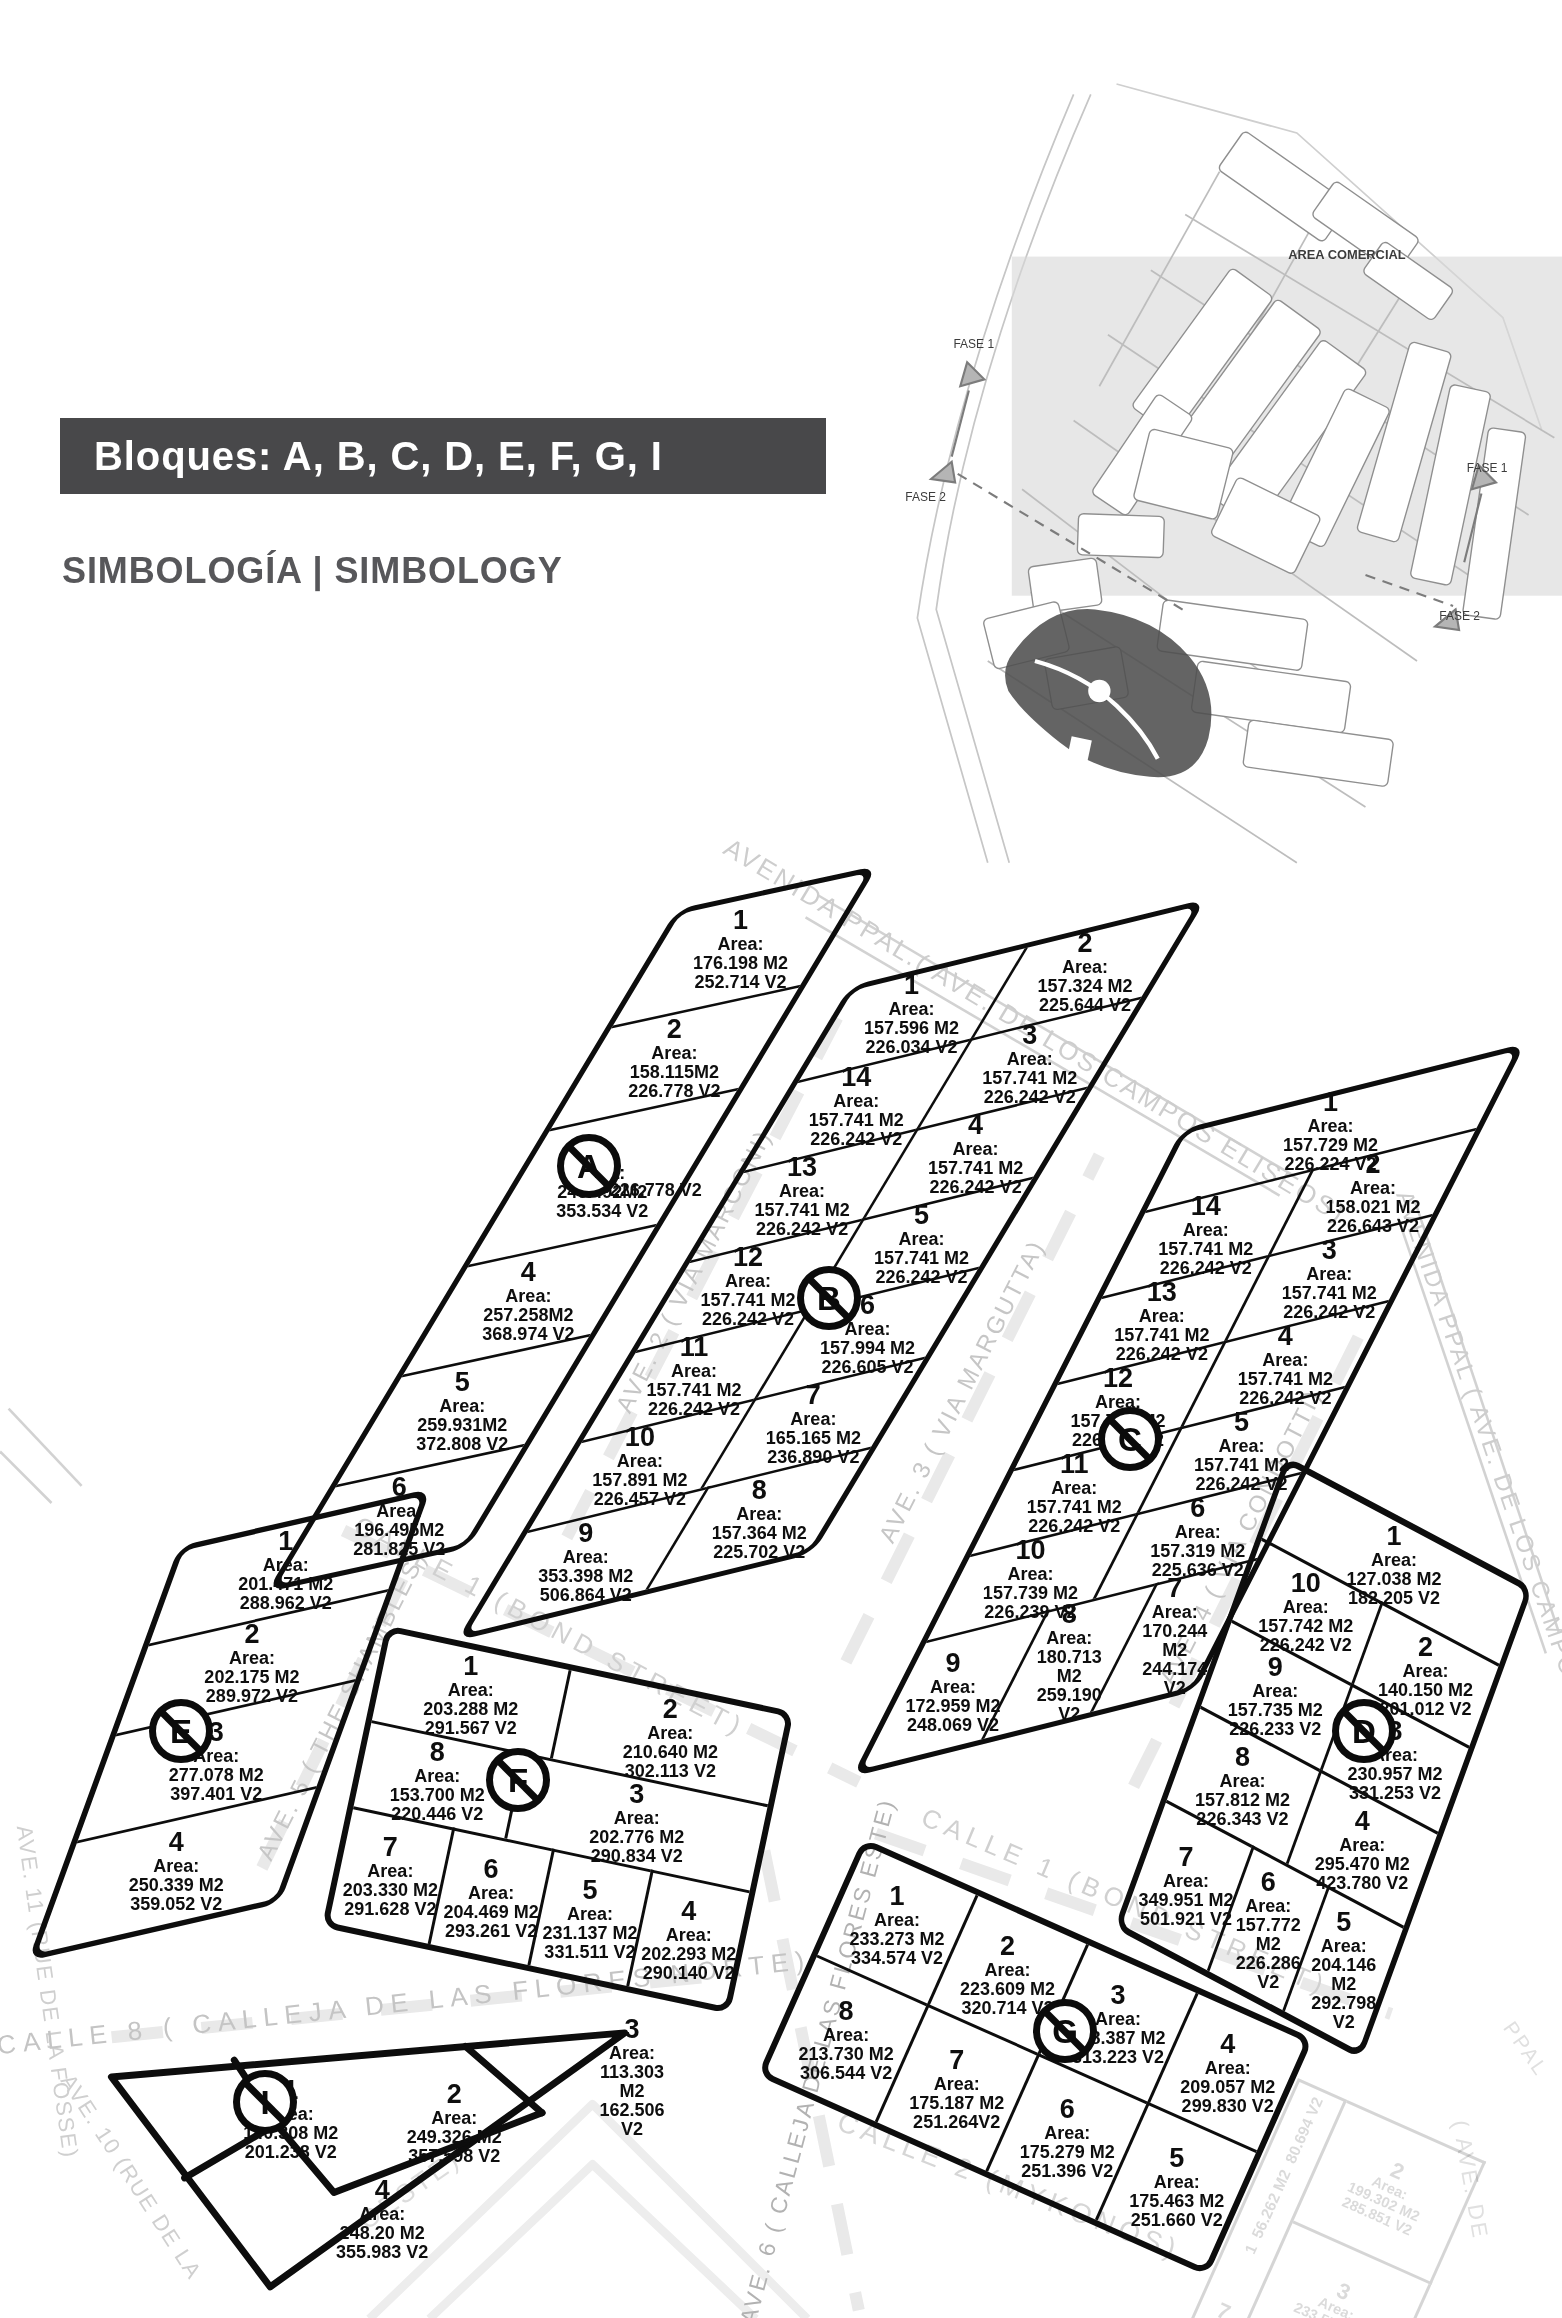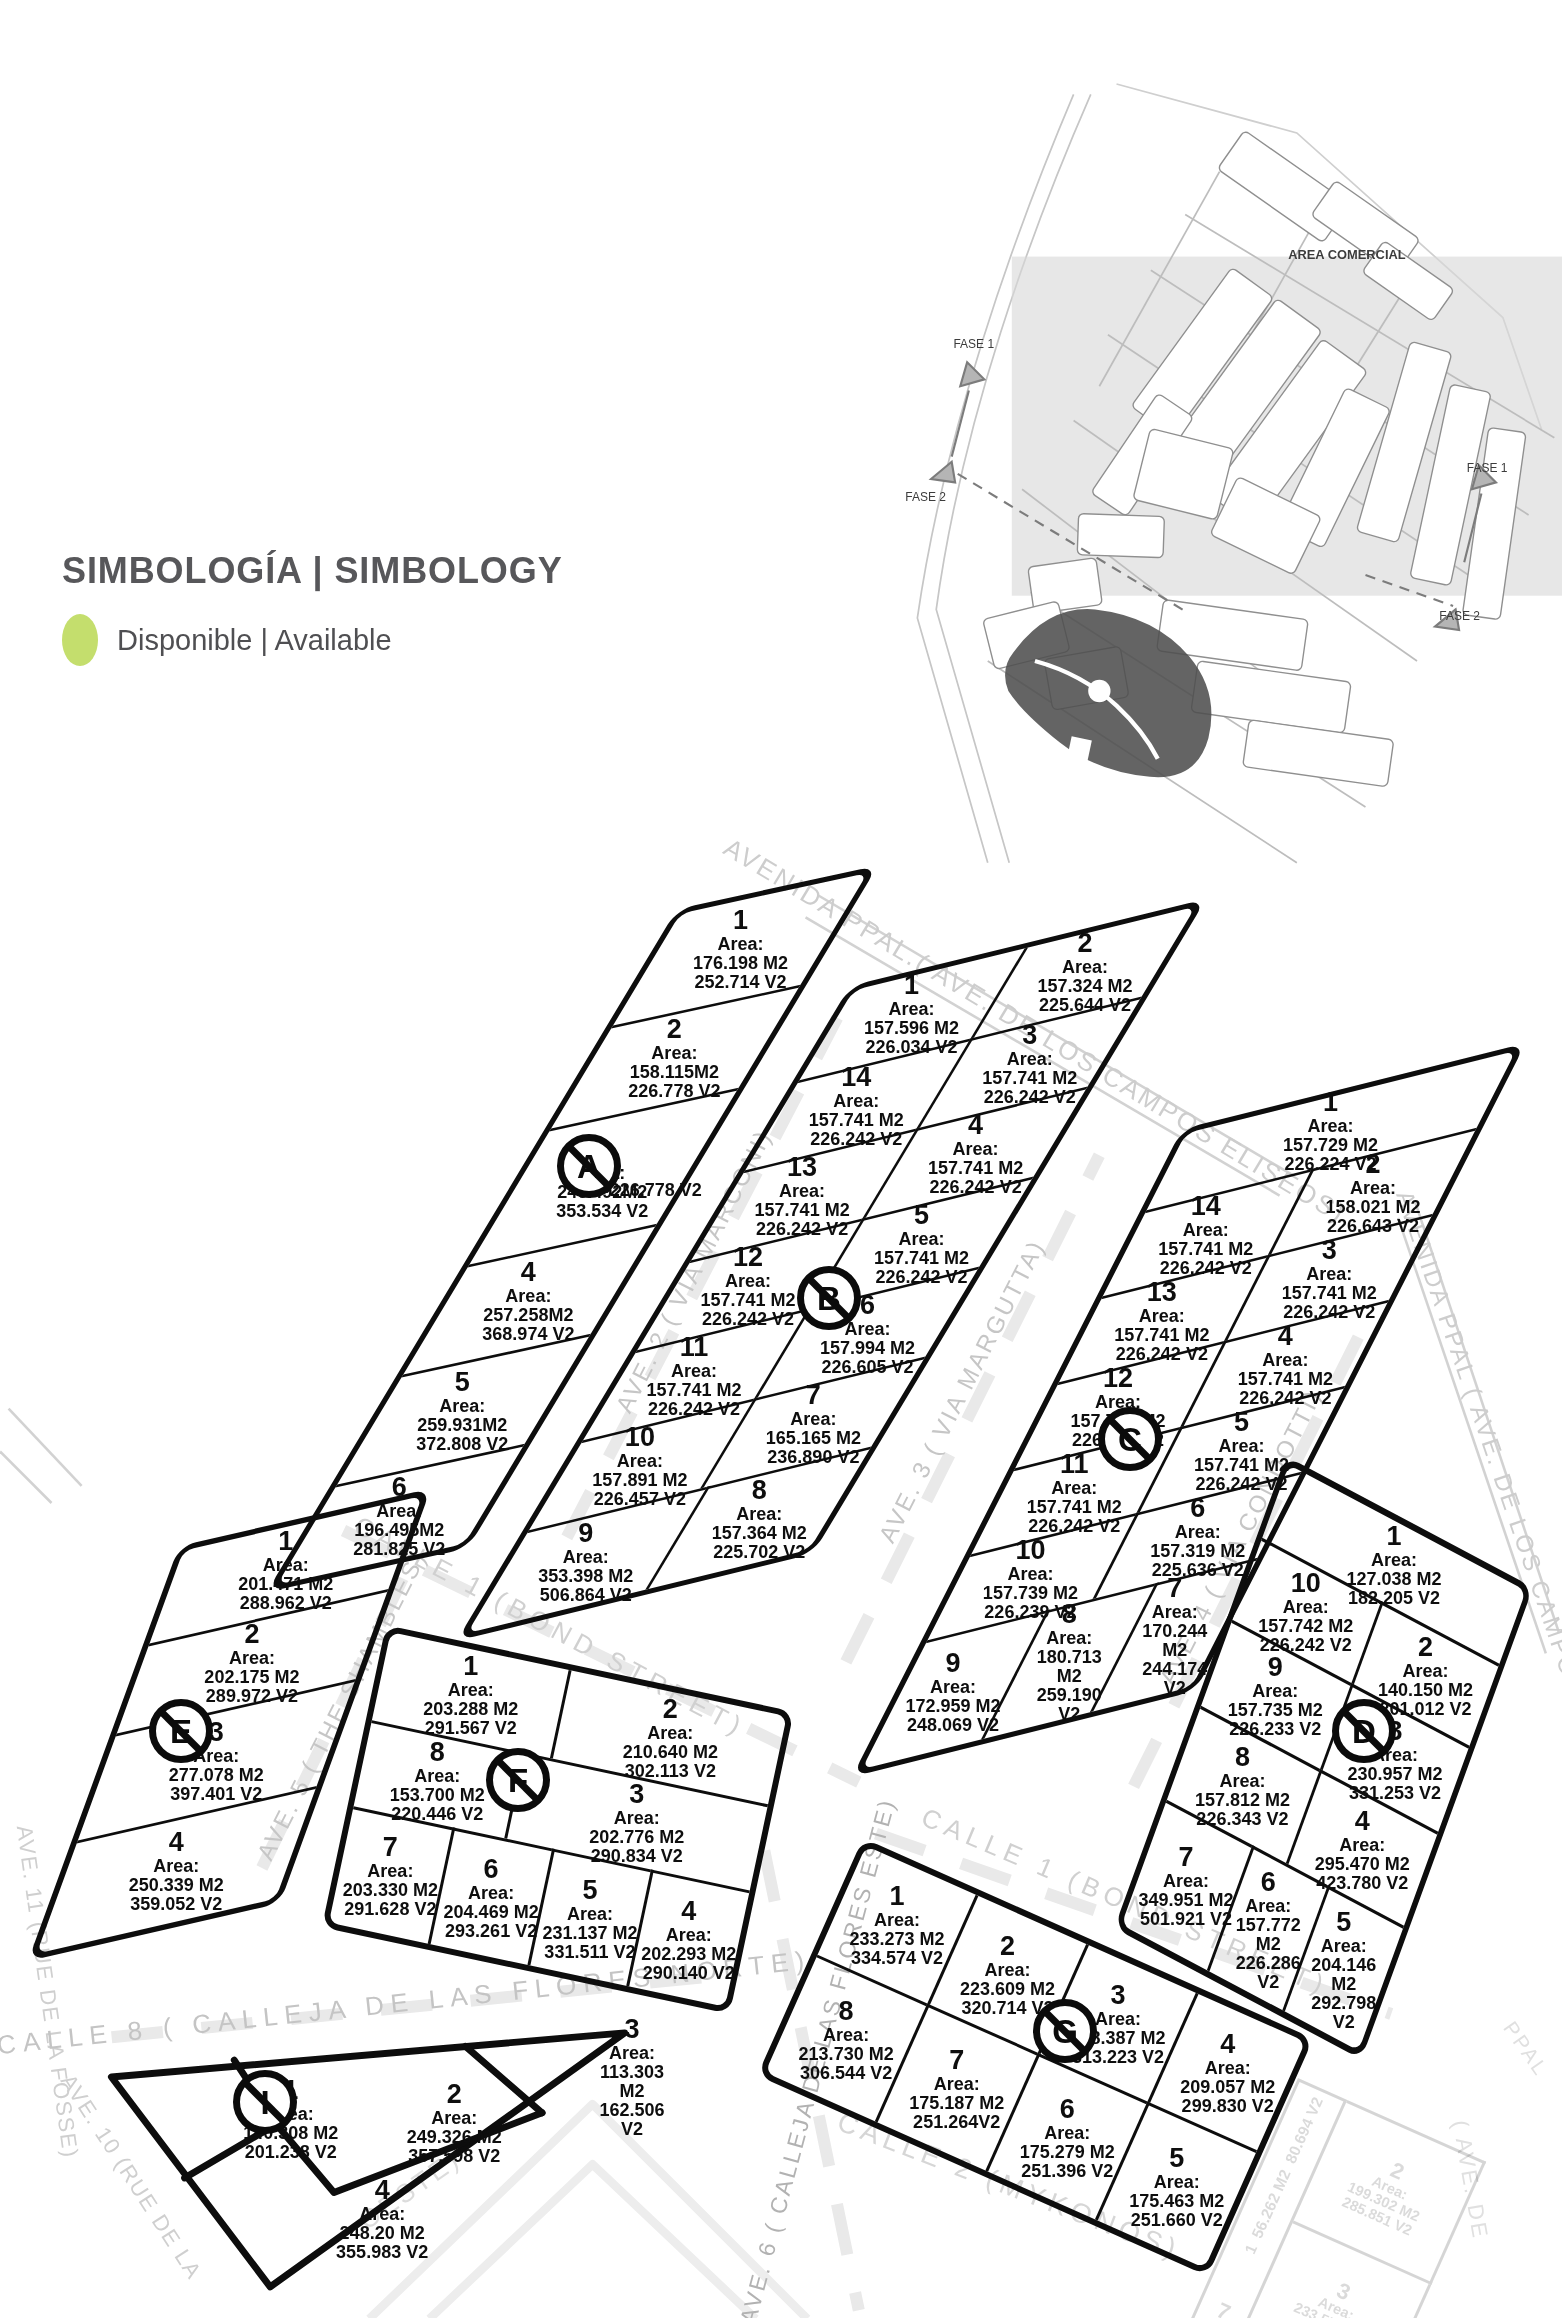--- a/index.html
+++ b/index.html
@@ -51,27 +51,26 @@
   .fb-col{flex:1;}
   .fb-cell{border:3.4px solid #000;border-left:none;height:129px;display:flex;align-items:center;justify-content:center;text-align:center;line-height:1.05;}
   .fb-cell + .fb-cell{border-top:none;}
   .fb-cell .n{font-size:22px;font-weight:700;}
   .fb-cell .s{font-size:14.6px;font-weight:700;}
 </style>
 </head>
 <body>
 <div class="canvas">
 
+<div class="banner">
+  <span>Bloques: A, B, C, D, E, F, G, I</span>
+</div>
 
 <div class="legend">
   <div class="legend-title">SIMBOLOGÍA | SIMBOLOGY</div>
-  <div class="legend-row">
-    <div class="legend-dot" style="background: rgb(196, 222, 109);"></div>
-    <div class="legend-label">Disponible | Available</div>
-  </div>
 </div>
 
 <svg class="overview" width="747" height="807" viewBox="0 0 870 940">
 
   <path d="M320,40 C250,200 170,420 140,640 L225,935" fill="none" stroke="#c6c6c6" stroke-width="2"></path>
   <path d="M300,40 C230,205 150,430 118,650 L200,935" fill="none" stroke="#c6c6c6" stroke-width="2"></path>
   <path d="M350,28 L560,85 L800,300 L845,430" fill="none" stroke="#cfcfcf" stroke-width="2"></path>
 
   <rect x="228" y="229" width="642" height="395" fill="#d8d8d8" opacity="0.62"></rect>
 

